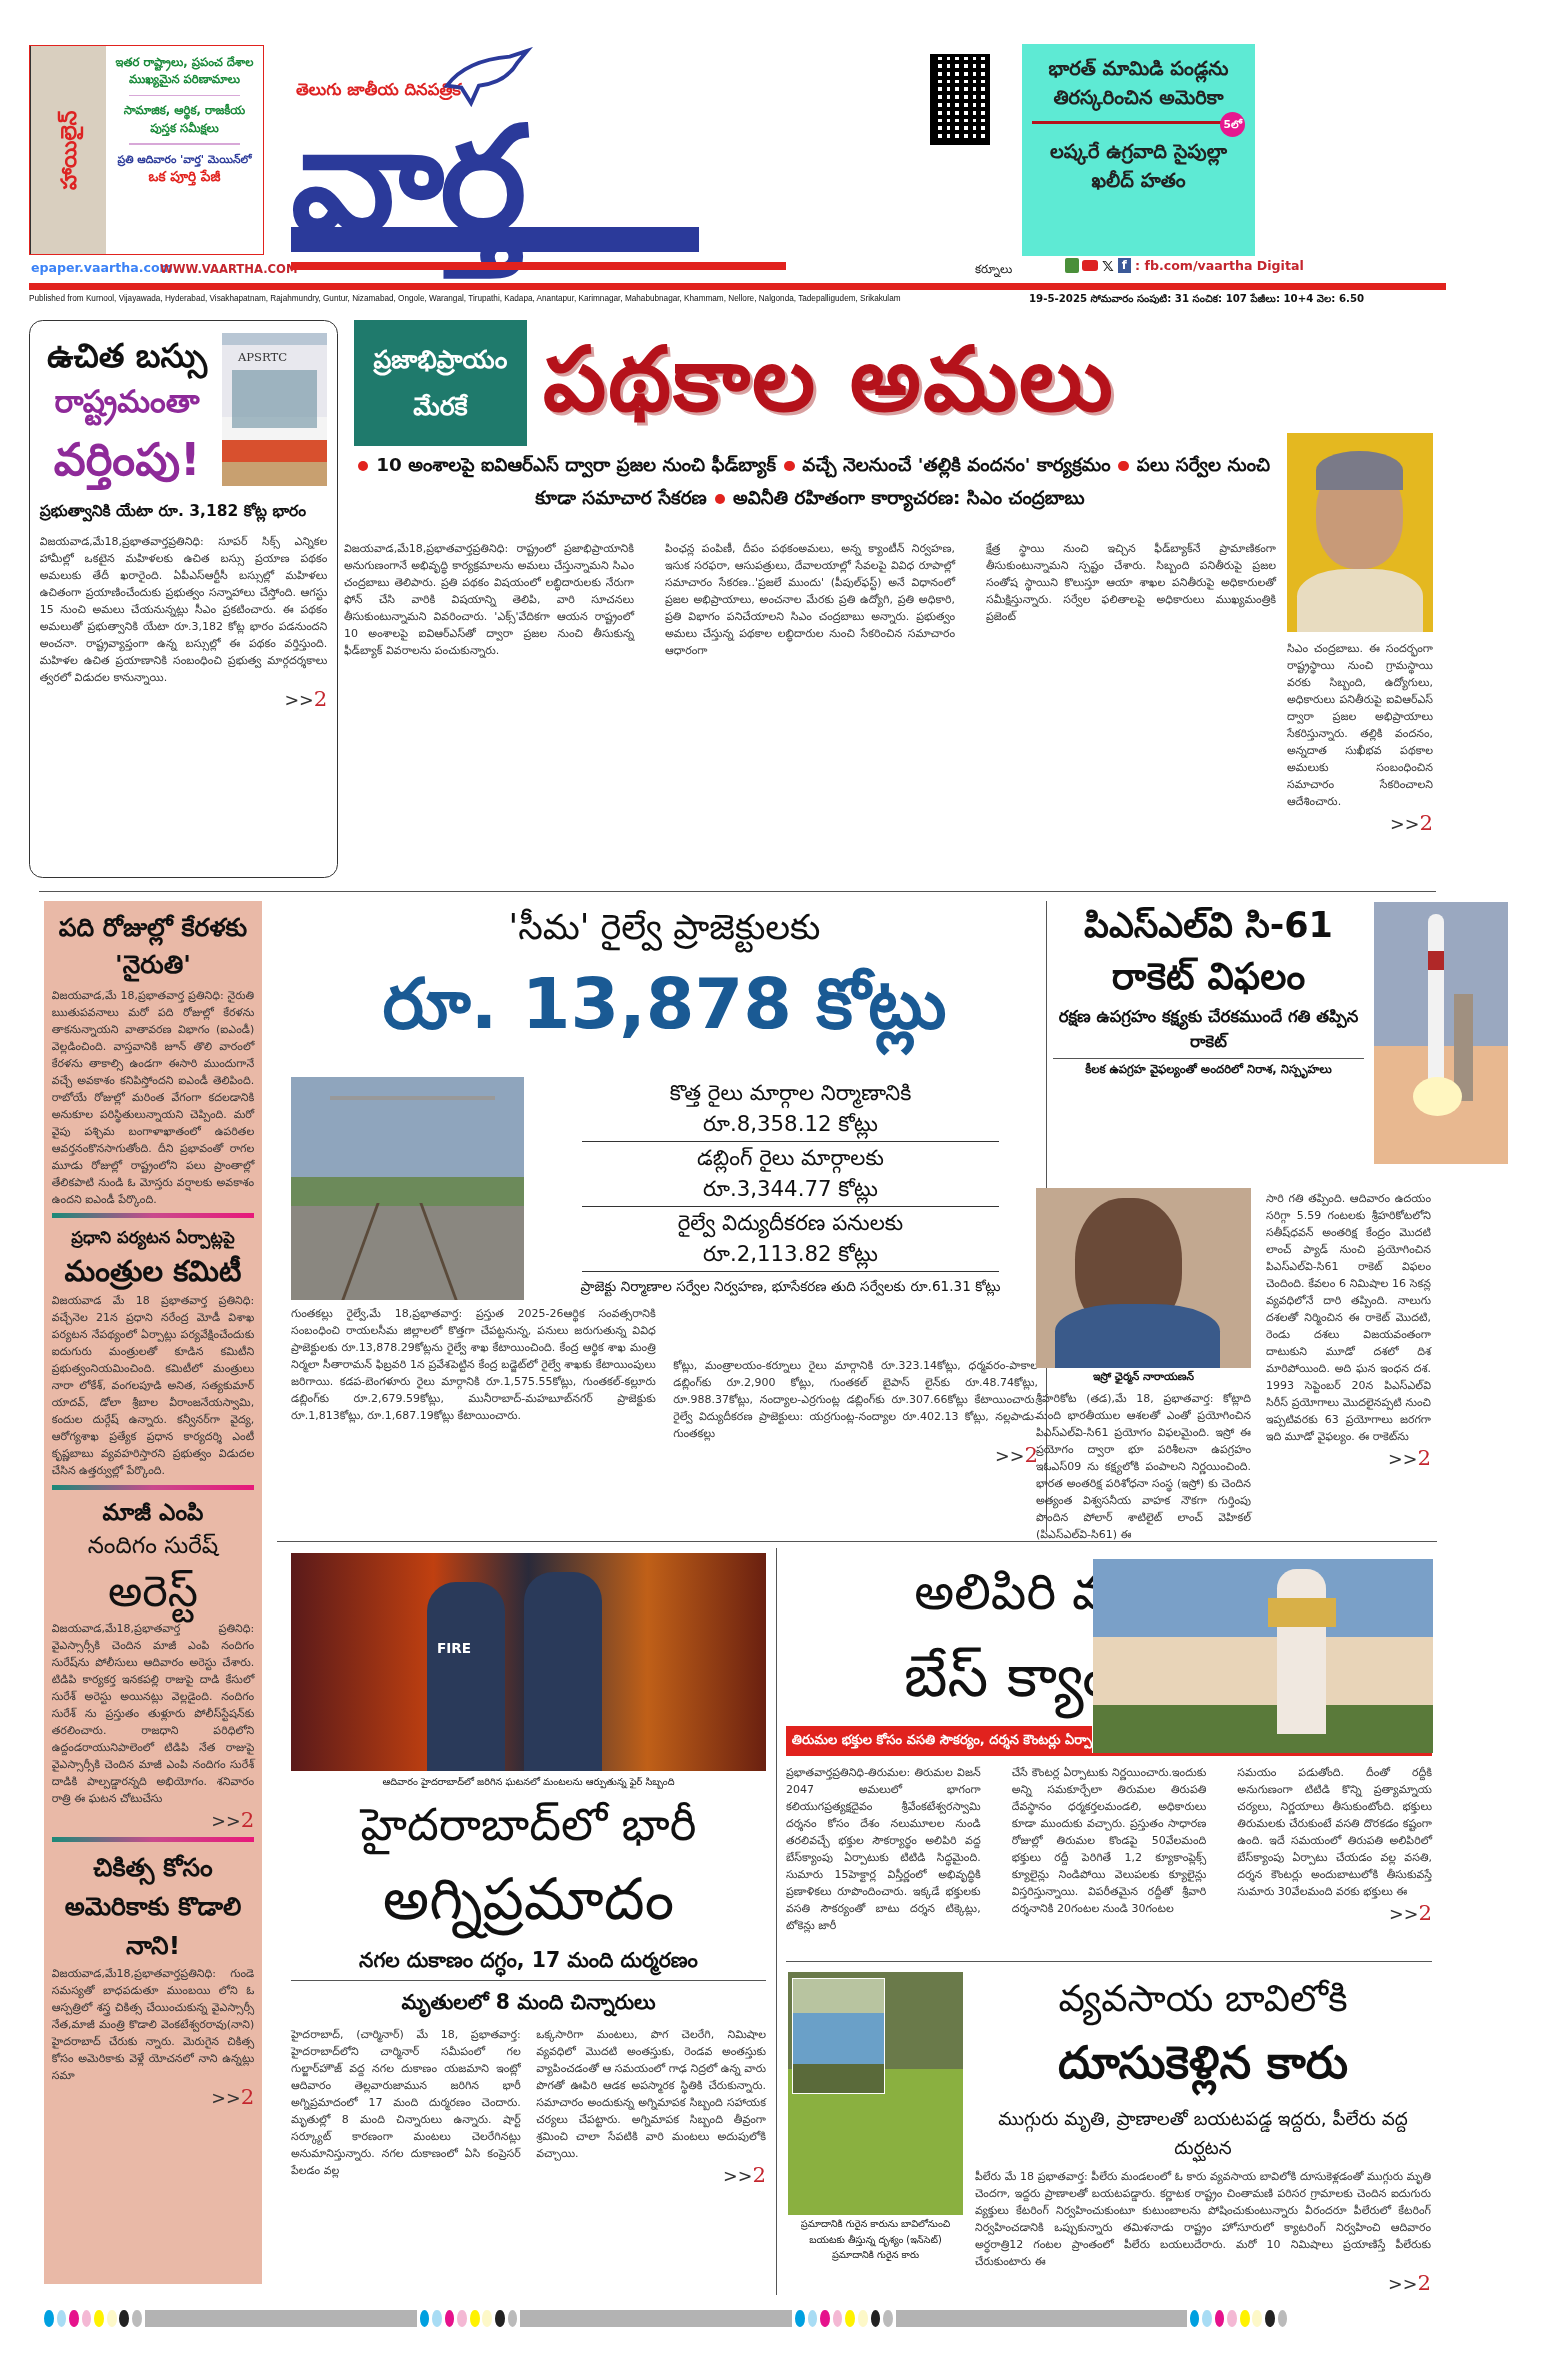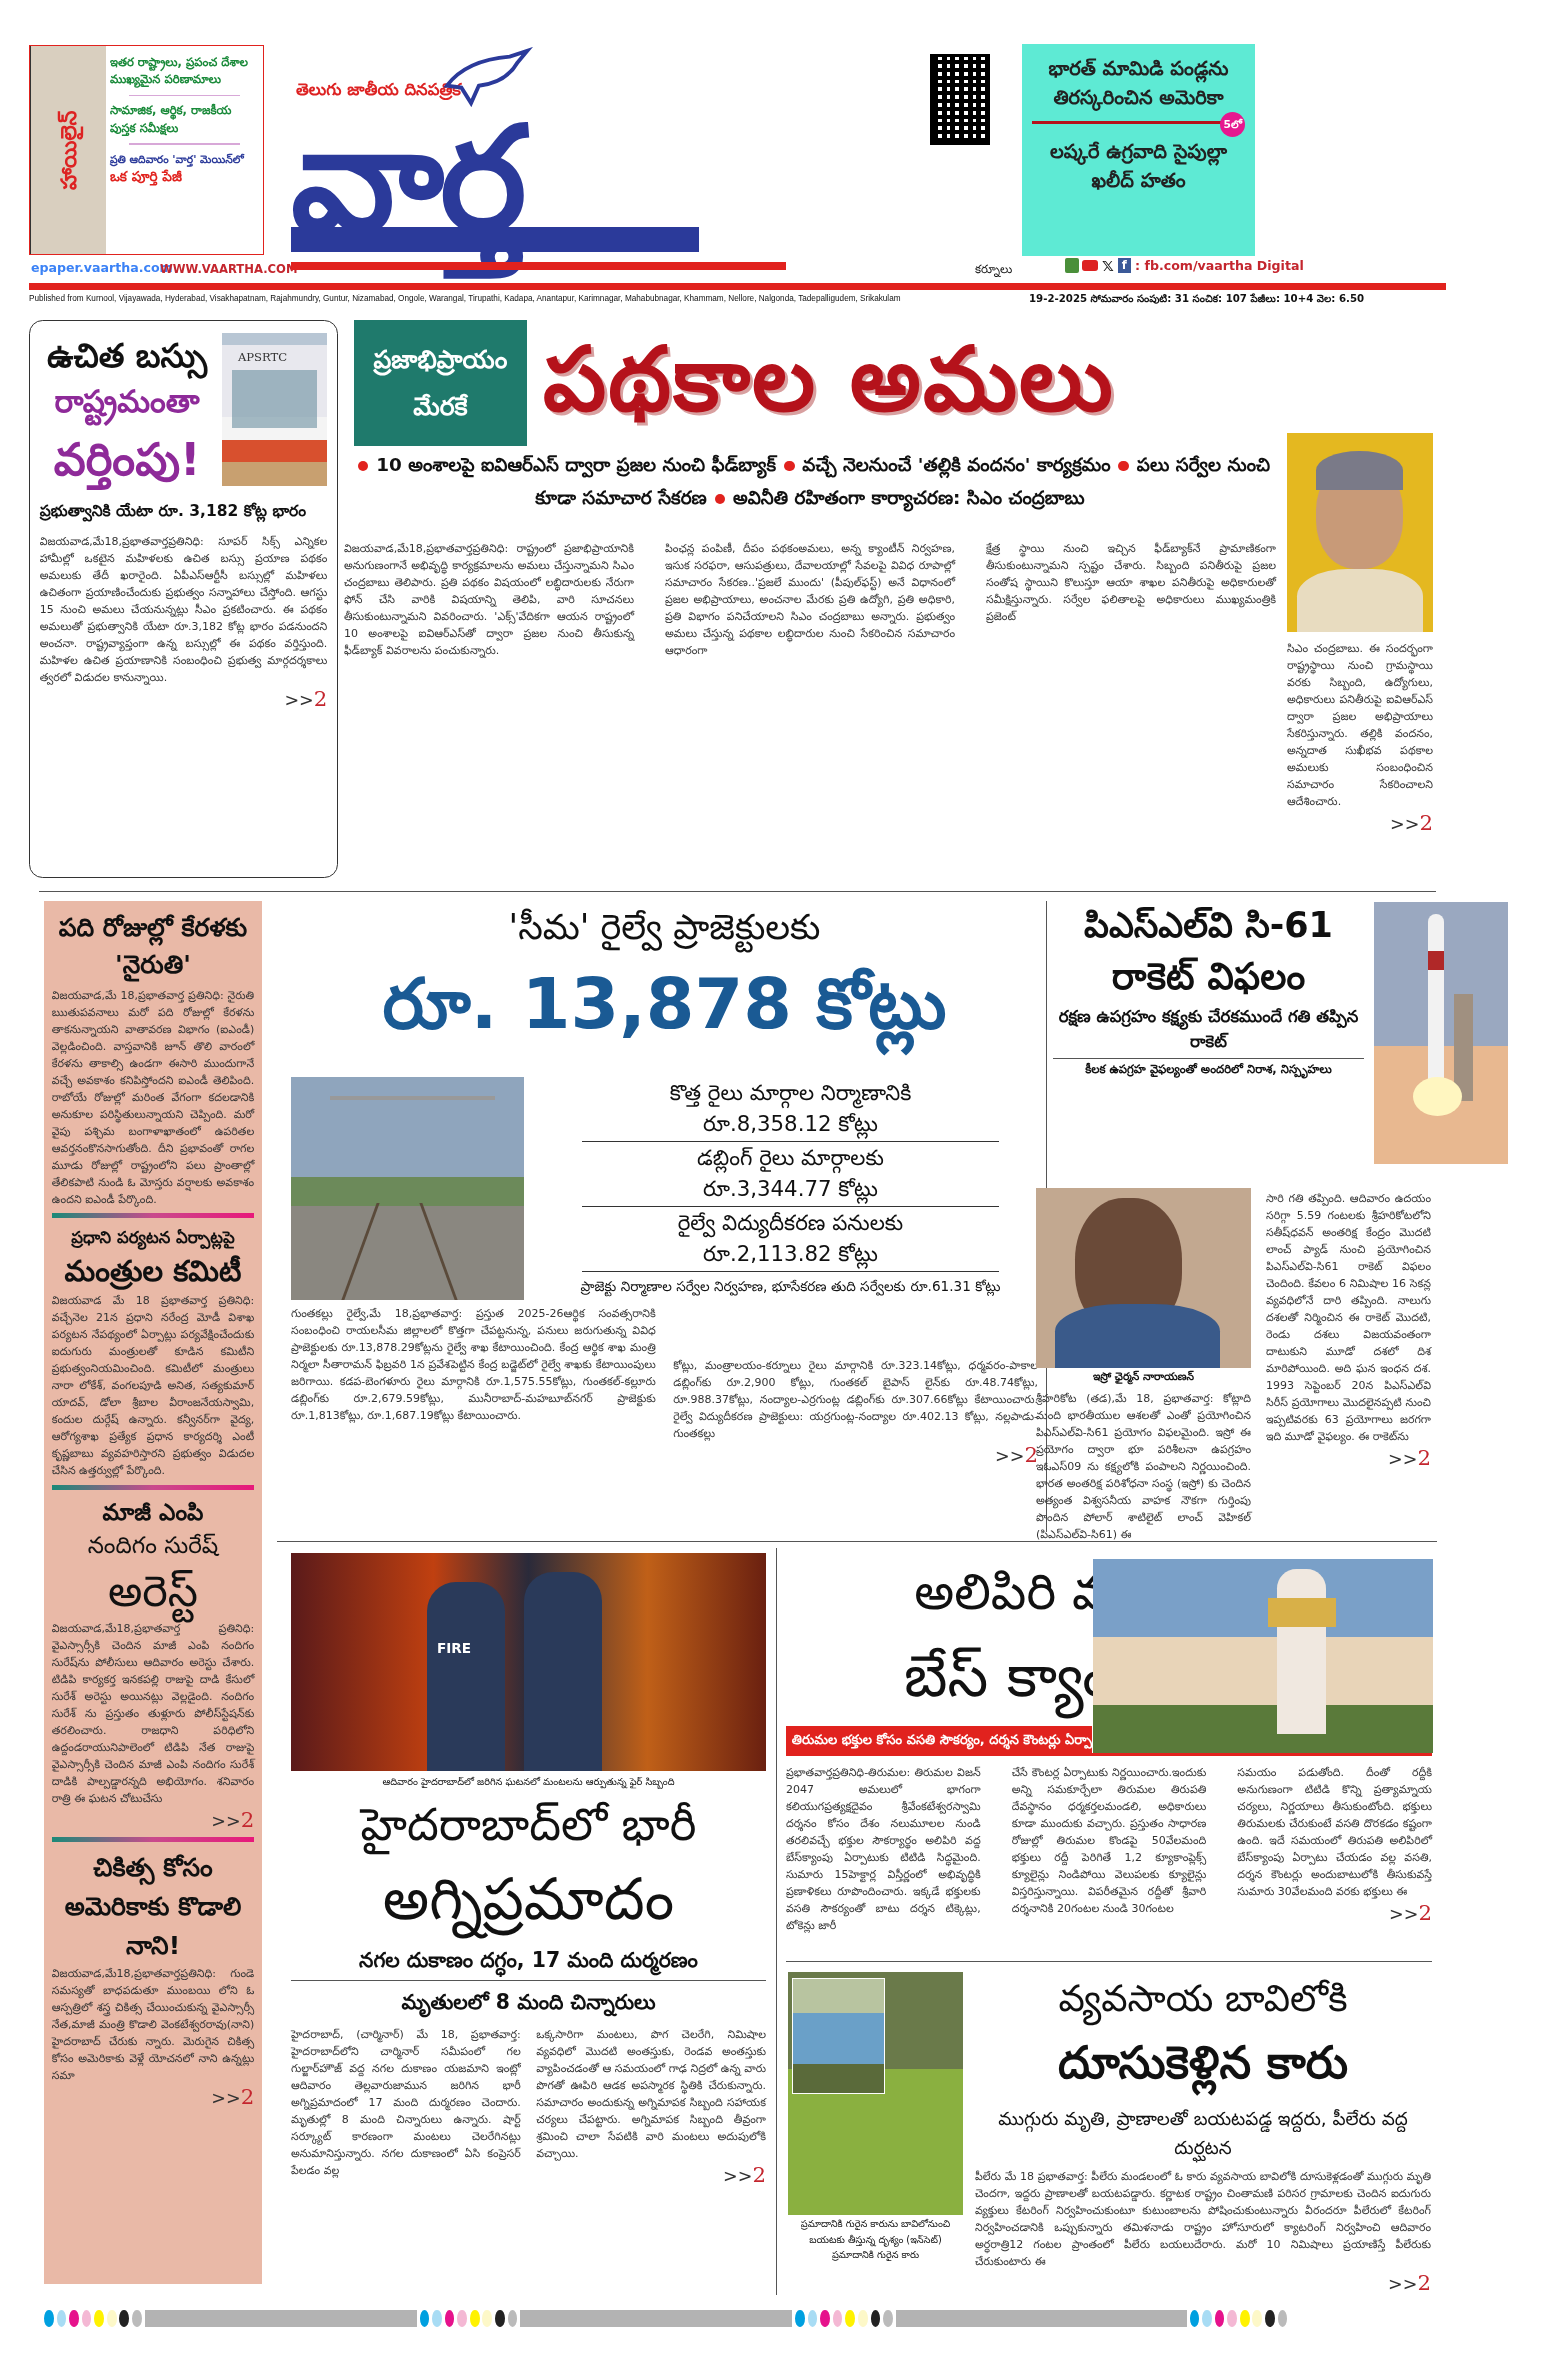--- a/index.html
+++ b/index.html
@@ -16,21 +16,21 @@
 .pink{background:#e9b9a7}
 .dot{display:inline-block;width:10.7px;height:10.7px;border-radius:50%;background:#e1221e;margin:0 7.8px;vertical-align:middle}
 </style>
 </head>
 <body>
 
 <div class="abs" style="left:29px;top:45px;width:235px;height:210px;border:1.9px solid #e1221e;display:flex">
   <div style="width:76px;background:#d9cfbf;display:flex;align-items:center;justify-content:center;writing-mode:vertical-rl;transform:rotate(180deg);font-weight:bold;color:#d22;font-size:21.3px;border-right:1.9px solid #333">
     <span>హాయిలైన్</span>
   </div>
-  <div style="flex:1;padding:7.8px 3.9px;text-align:left;font-size:11.6px;line-height:17.5px;color:#1a8a3a;font-weight:bold">
+  <div style="flex:1;padding:7.8px 3.9px;text-align:center;font-size:11.6px;line-height:17.5px;color:#1a8a3a;font-weight:bold">
     <div>ఇతర రాష్ట్రాలు, ప్రపంచ దేశాల</div>
     <div>ముఖ్యమైన పరిణామాలు</div>
     <div style="height:1.9px;background:#d8a8d8;margin:5.8px 19.4px"></div>
     <div>సామాజిక, ఆర్థిక, రాజకీయ</div>
     <div>పుస్తక సమీక్షలు</div>
     <div style="height:1.9px;background:#d8a8d8;margin:5.8px 19.4px"></div>
     <div style="color:#2b3a9a;font-size:10.7px">ప్రతి ఆదివారం 'వార్త' మెయిన్‌లో</div>
     <div style="color:#e1221e;font-size:13.6px">ఒక పూర్తి పేజీ</div>
   </div>
 </div>
@@ -61,21 +61,21 @@
 <div class="abs" style="left:975px;top:262px;font-size:11.6px">కర్నూలు</div>
 <div class="abs" style="left:1065px;top:257px;display:flex;align-items:center;gap:3.9px">
   <span style="width:13.6px;height:15.5px;background:#4a8f3a;border-radius:1.9px;display:inline-block"></span>
   <span style="width:15.5px;height:11.6px;background:#d22;border-radius:2.9px;display:inline-block"></span>
   <span style="font-size:14.6px;font-weight:bold">𝕏</span>
   <span style="width:13.6px;height:15.5px;background:#3b5998;color:#fff;font-size:11.6px;font-weight:bold;text-align:center;line-height:15.5px;display:inline-block">f</span>
   <span style="color:#c4262e;font-size:12.6px;font-weight:bold">: fb.com/vaartha Digital</span>
 </div>
 <div class="abs" style="left:29px;top:283px;width:1417px;height:6.8px;background:#e1221e"></div>
 <div class="abs" style="left:29px;top:294px;width:970px;font-size:8.2px;white-space:nowrap;overflow:hidden;font-family:'Liberation Sans',sans-serif">Published from Kurnool, Vijayawada, Hyderabad, Visakhapatnam, Rajahmundry, Guntur, Nizamabad, Ongole, Warangal, Tirupathi, Kadapa, Anantapur, Karimnagar, Mahabubnagar, Khammam, Nellore, Nalgonda, Tadepalligudem, Srikakulam</div>
-<div class="abs" style="left:1029px;top:293px;font-size:10.2px;font-weight:bold;white-space:nowrap">19-2-2025  సోమవారం  సంపుటి: 31 సంచిక: 107  పేజీలు: 10+4  వెల: 6.50</div>
+<div class="abs" style="left:1029px;top:293px;font-size:10.2px;font-weight:bold;white-space:nowrap">19-5-2025  సోమవారం  సంపుటి: 31 సంచిక: 107  పేజీలు: 10+4  వెల: 6.50</div>
 
 <div class="abs" style="left:29px;top:320px;width:309px;height:558px;border:1.9px solid #333;border-radius:13.6px 13.6px 13.6px 13.6px;padding:11.6px 9.7px">
   <div style="display:flex">
     <div style="width:175px;text-align:center">
       <div style="font-size:33px;font-weight:bold;line-height:45px">ఉచిత బస్సు</div>
       <div style="font-size:31px;font-weight:bold;color:#8e2a99;line-height:47px">రాష్ట్రమంతా</div>
       <div style="font-size:45px;font-weight:bold;color:#8e2a99;line-height:70px">వర్తింపు!</div>
     </div>
     <div class="photo" style="position:relative;width:105px;height:153px;margin-left:7.8px;background:linear-gradient(180deg,#b8c6d4 0 8%,#e8e8ee 8% 55%,#f4f4f4 55% 70%,#d8502e 70% 84%,#c8a070 84%)">
       <div style="position:absolute;top:17.5px;left:15.5px;font-family:'DejaVu Serif',serif;font-size:11.6px;color:#333">APSRTC</div>

